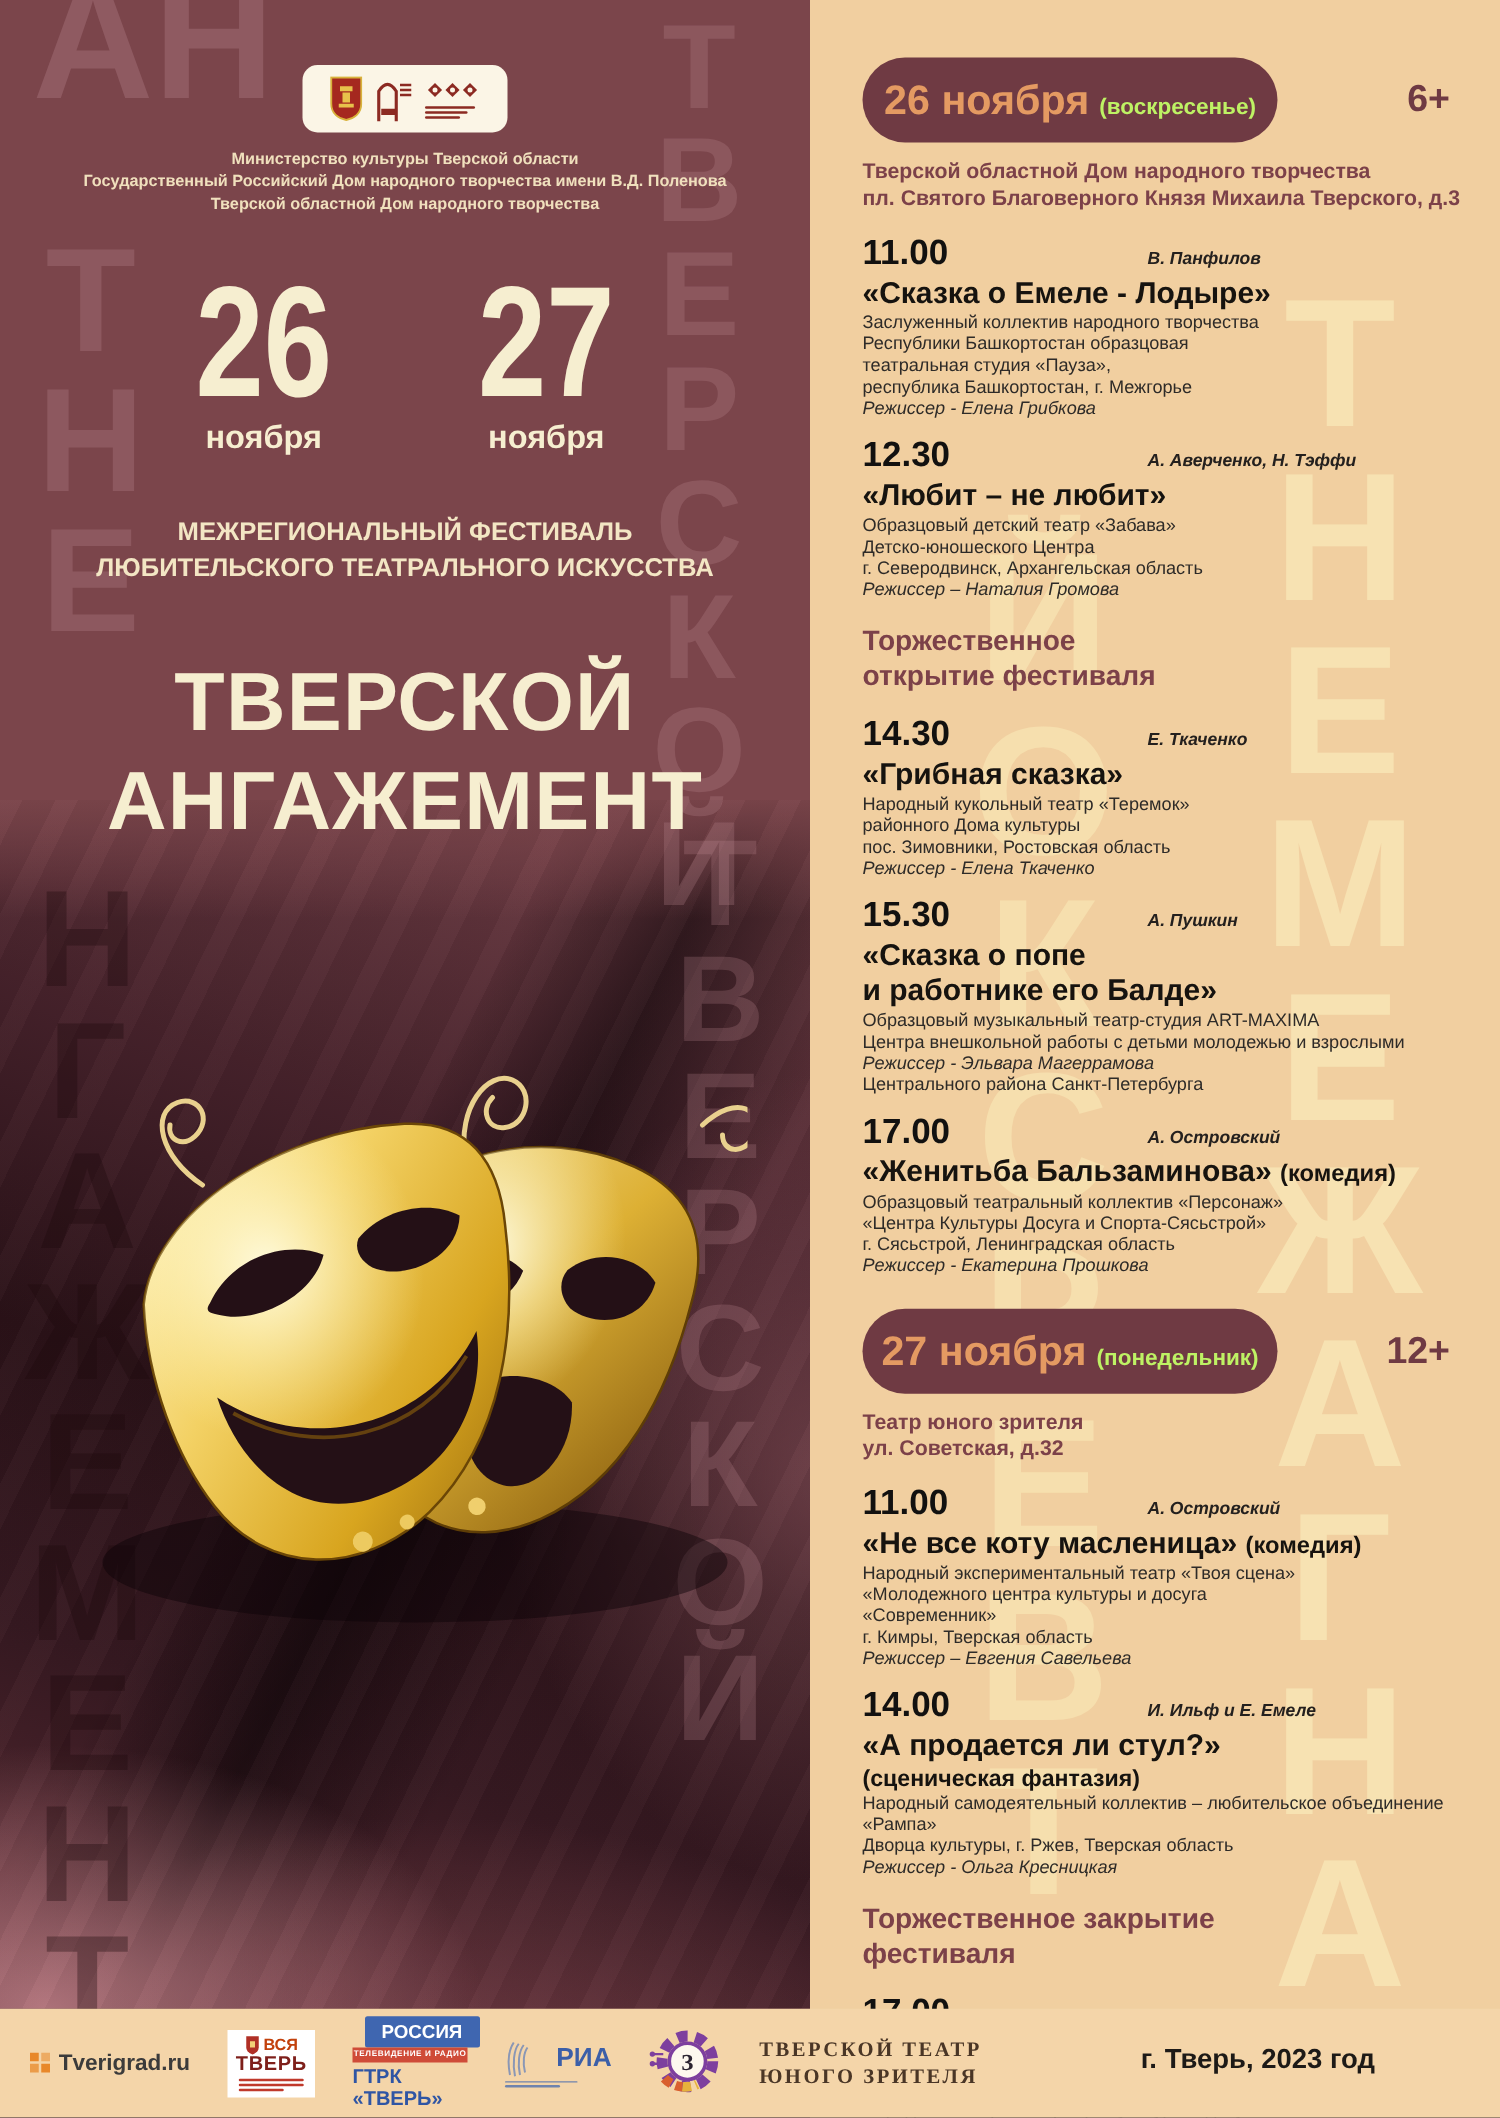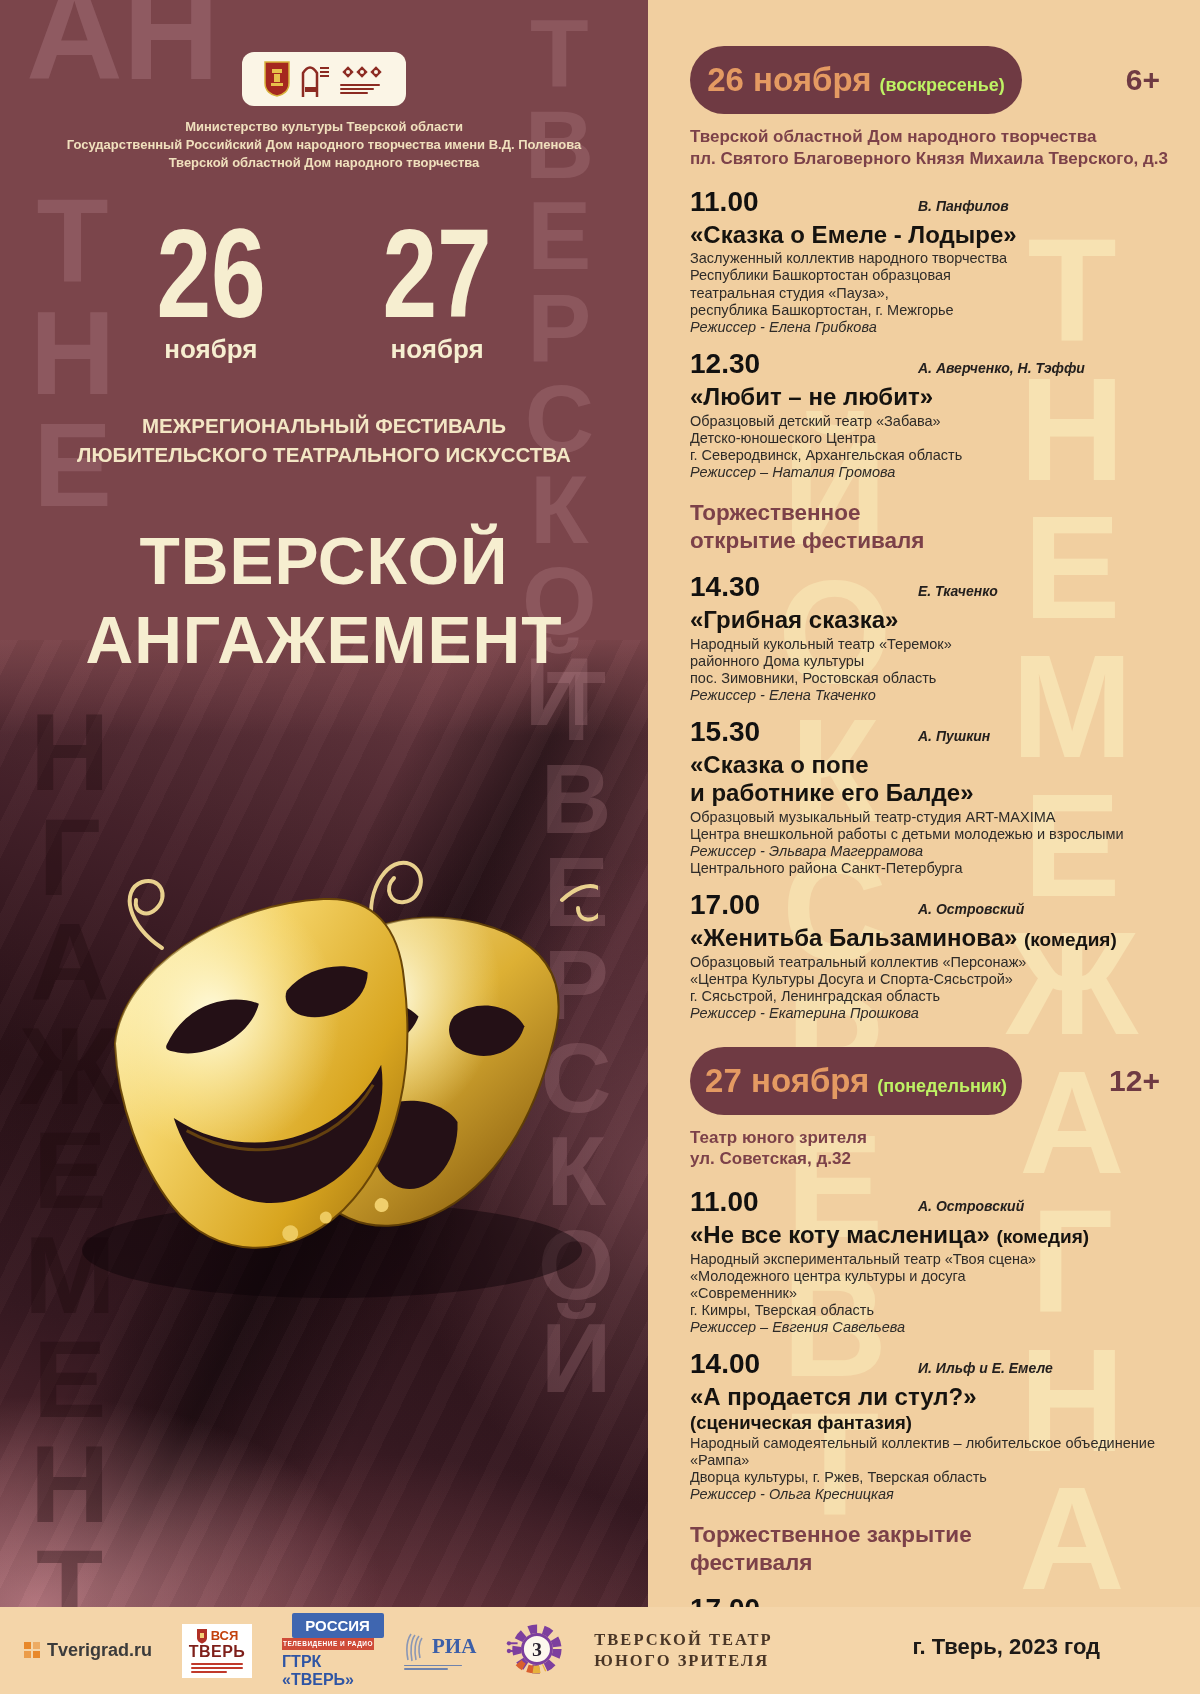--- a/index.html
+++ b/index.html
@@ -79,21 +79,21 @@
   .vt-tver{color:#7e1f1a;font-weight:bold;font-size:16px;letter-spacing:.5px;line-height:1;}
   .vt-sub{margin-top:3px;display:flex;flex-direction:column;gap:2px;width:52px;}
   .vt-sub i{height:2px;background:#c0392b;border-radius:1px;}
   .ros{display:flex;flex-direction:column;align-items:center;width:92px;}
   .ros-blue{background:#3f66b0;color:#fff;font-weight:bold;font-size:15px;width:92px;height:25px;
     display:flex;align-items:center;justify-content:center;border-radius:2px;margin-left:19px;}
   .ros-red{background:#cf4b38;color:#fff;font-weight:bold;font-size:6.5px;width:92px;height:12px;
     display:flex;align-items:center;justify-content:center;letter-spacing:.5px;}
   .ros-gtrk{color:#2f55a4;font-weight:bold;font-size:16px;margin-top:3px;}
   .ria{display:flex;flex-direction:column;}
-  .ria-row{display:flex;align-items:center;gap:8px;font-family:Liberation Serif, serif;}
+  .ria-row{display:flex;align-items:center;gap:21px;}
   .ria-label{color:#3c5fa8;font-weight:bold;font-size:21px;line-height:1;}
   .ria-sub{display:flex;flex-direction:column;gap:2px;margin-top:3px;width:58px;}
   .ria-sub i{height:1.5px;background:#6f83ad;border-radius:1px;}
   .tyuz-text{font-family:"Liberation Serif",serif;font-weight:bold;color:#4a3626;
     font-size:16.5px;letter-spacing:2px;line-height:1.25;}
 </style>
 </head>
 <body>
 
 <div class="poster">

